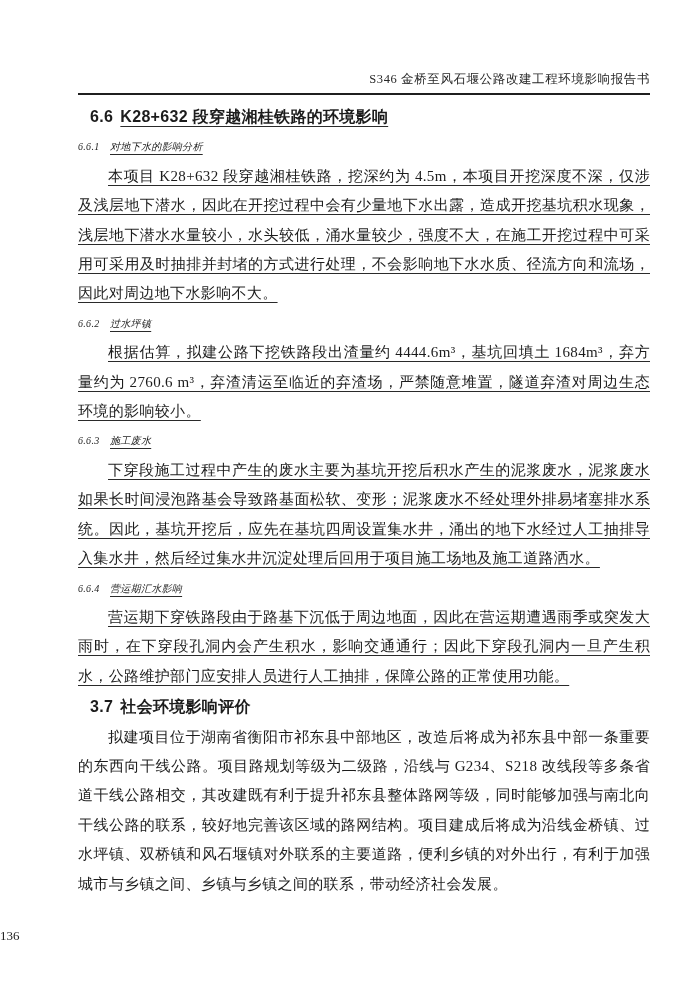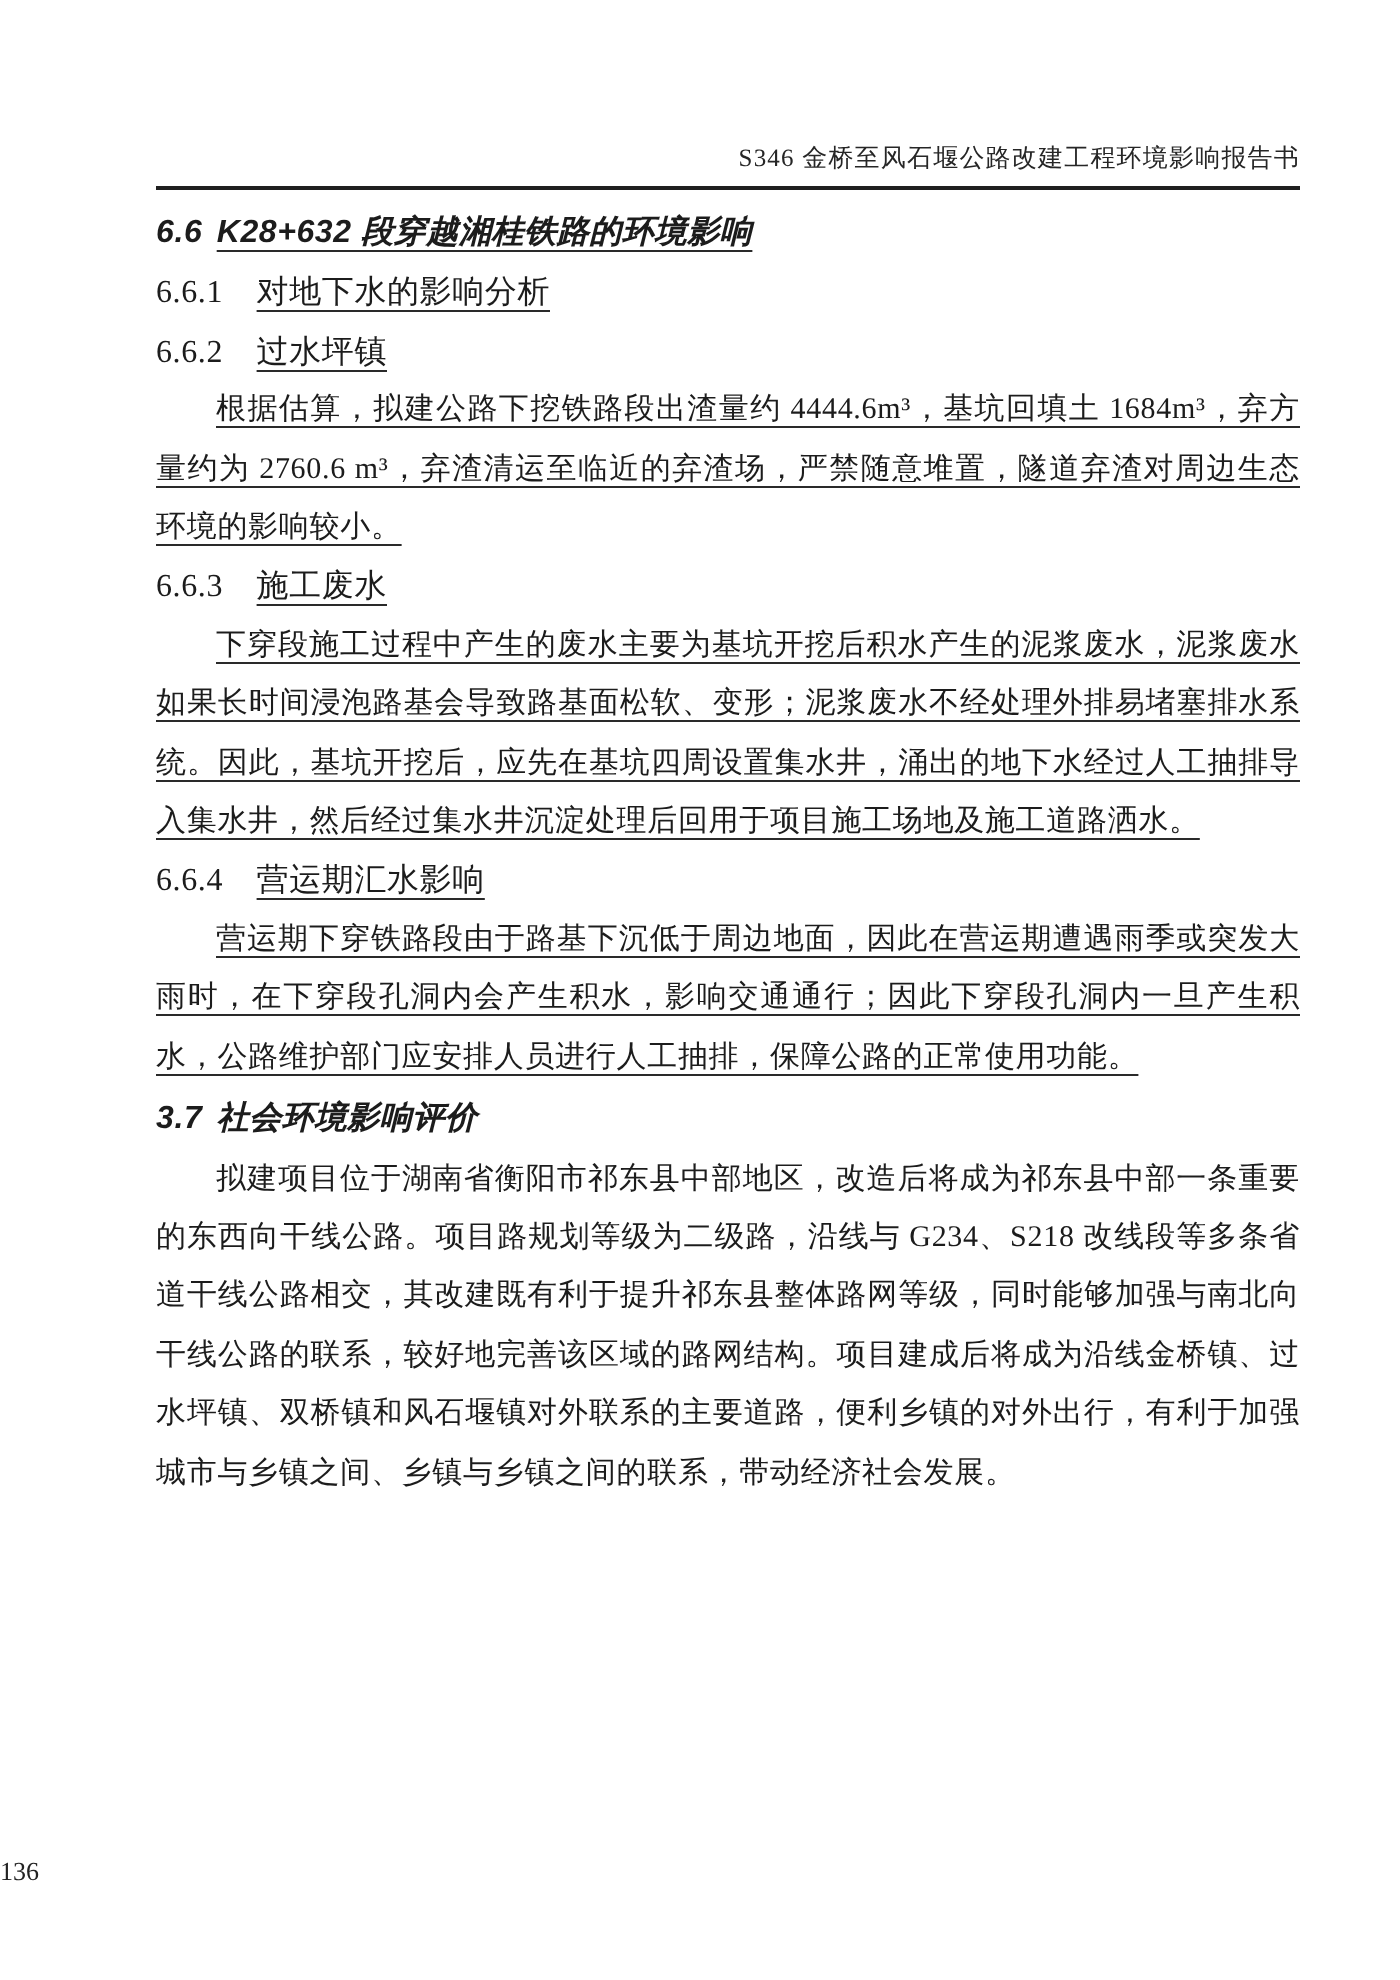--- a/index.html
+++ b/index.html
@@ -51,35 +51,35 @@
     text-indent: 2em;
   }
   p.no-indent { text-indent: 0; }
   .u {
     text-decoration: underline;
     text-underline-offset: 4px;
     text-decoration-thickness: 1px;
     text-decoration-color: #2a2a2a;
   }
   h2 {
-    margin: 1px 0 1px 0;
+    margin: 1px 0 1px 12px;
     font-family: "Liberation Sans", "DejaVu Sans", sans-serif;
     font-weight: bold;
     font-size: 16px;
     line-height: 29.4px;
     letter-spacing: 0.3px;
-    font-style: italic;
   }
   h2 .num { margin-right: 0.45em; }
   h3 {
     margin: 0;
     font-weight: normal;
-    font-size: 16px;
+    font-size: 10px;
     line-height: 29.4px;
     letter-spacing: 0.3px;
+    font-style: italic;
   }
   h3 .num { margin-right: 1.05em; }
   .page-number {
     position: absolute;
     bottom: 46px;
     left: 0;
     width: 100%;
     font-size: 13px;
     color: #222222;
   }
@@ -98,20 +98,21 @@
 
 
       <h2>
         <span class="num">6.6</span><span class="u">K28+632 段穿越湘桂铁路的环境影响</span>
       </h2>
 
       <h3>
         <span class="num">6.6.1</span><span class="u">对地下水的影响分析</span>
       </h3>
 
+      <p class="u">本项目 K28+632 段穿越湘桂铁路，挖深约为 4.5m，本项目开挖深度不深，仅涉及浅层地下潜水，因此在开挖过程中会有少量地下水出露，造成开挖基坑积水现象，浅层地下潜水水量较小，水头较低，涌水量较少，强度不大，在施工开挖过程中可采用可采用及时抽排并封堵的方式进行处理，不会影响地下水水质、径流方向和流场，因此对周边地下水影响不大。</p>
 
       <h3>
         <span class="num">6.6.2</span><span class="u">过水坪镇</span>
       </h3>
 
       <p class="u">根据估算，拟建公路下挖铁路段出渣量约 4444.6m³，基坑回填土 1684m³，弃方量约为 2760.6 m³，弃渣清运至临近的弃渣场，严禁随意堆置，隧道弃渣对周边生态环境的影响较小。</p>
 
       <h3>
         <span class="num">6.6.3</span><span class="u">施工废水</span>
       </h3>

